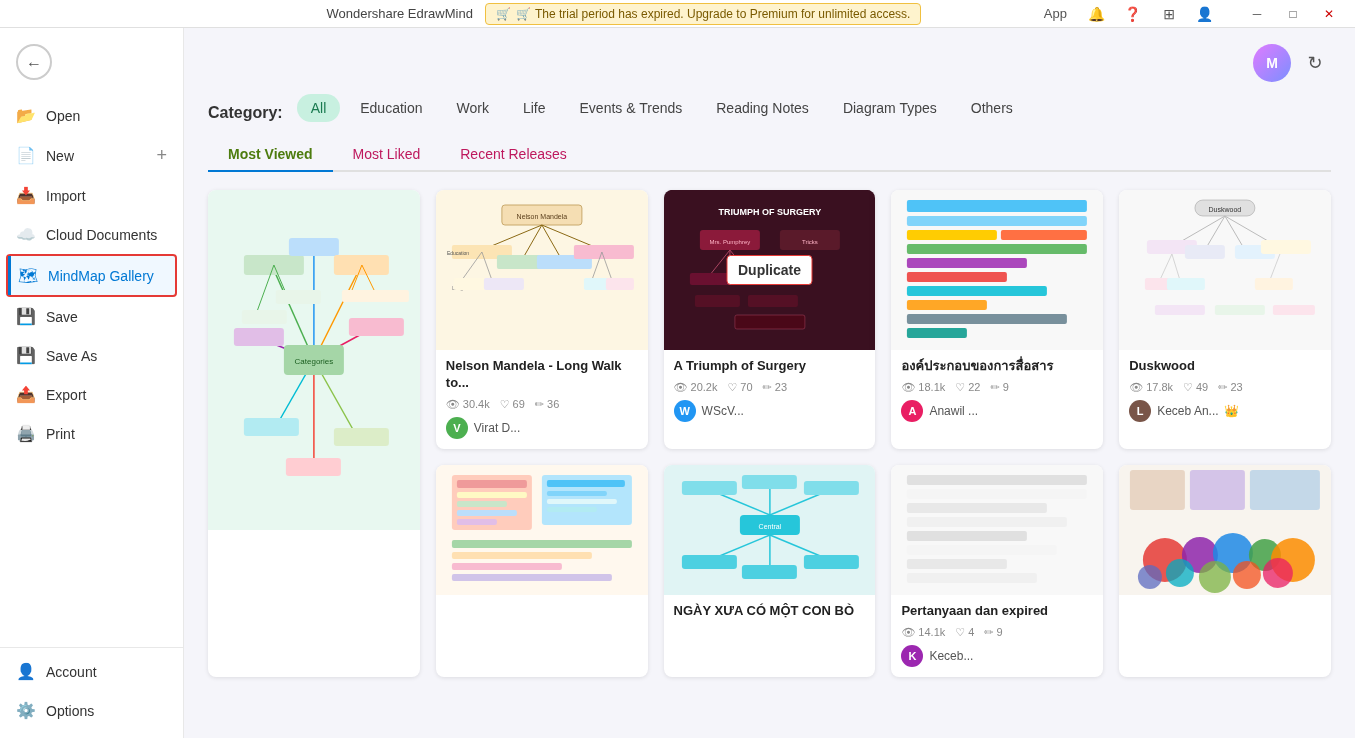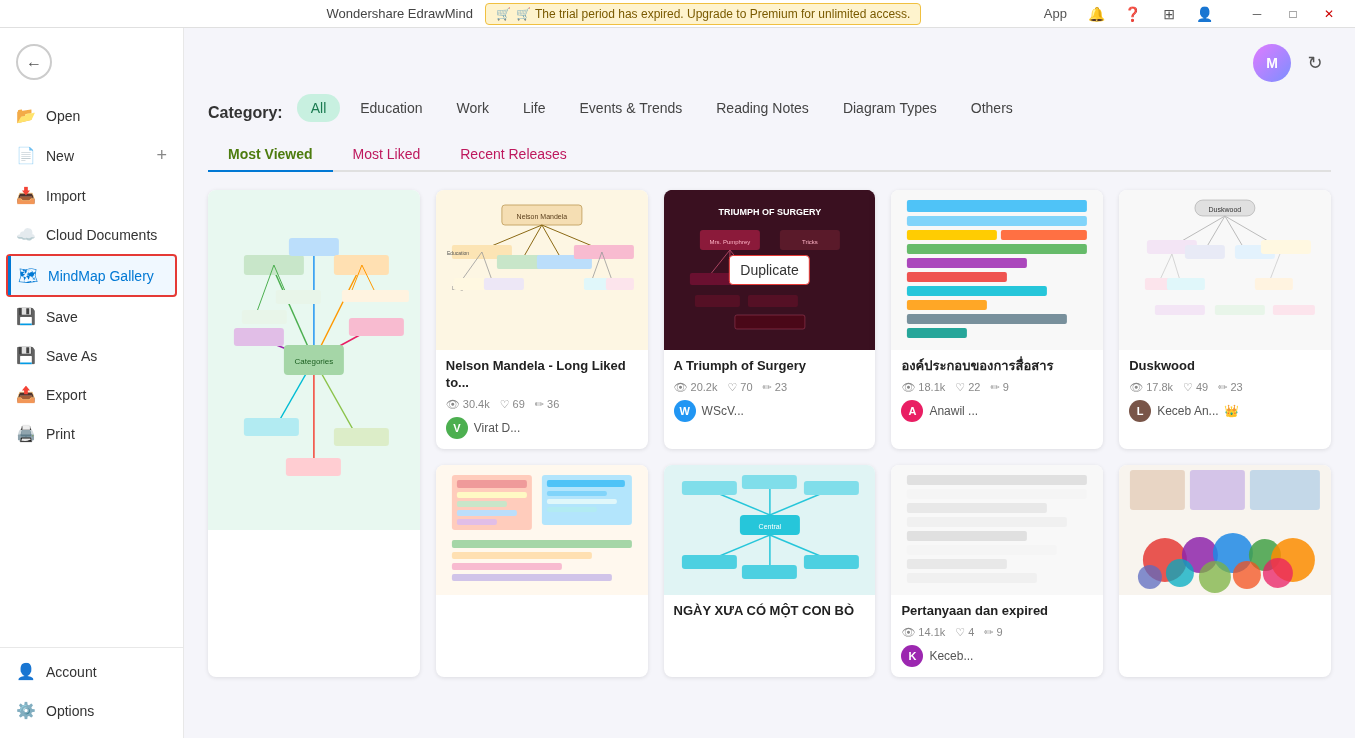--- a/index.html
+++ b/index.html
@@ -259,21 +259,21 @@
     .duplicate-overlay {
       position: absolute;
       top: 50%; left: 50%;
       transform: translate(-50%, -50%);
       background: white;
       border: 1.5px solid #e53935;
       border-radius: 4px;
       padding: 6px 10px;
       font-size: 14px;
       color: #333;
-      font-weight: 400;
+      font-weight: 700;
       z-index: 10;
       cursor: pointer;
     }
 
     
     .bg-light-green { background: #e8f8f0; }
     .bg-light-beige { background: #fdf6e3; }
     .bg-dark-red { background: #3a1020; }
     .bg-light-teal { background: #e0f4f4; }
     .bg-white-plain { background: #f8f8f8; }
@@ -453,21 +453,21 @@
             <line x1="40" y1="62" x2="50" y2="90" stroke="#999" stroke-width="0.8"></line>
             <line x1="160" y1="62" x2="150" y2="90" stroke="#999" stroke-width="0.8"></line>
             <line x1="160" y1="62" x2="170" y2="90" stroke="#999" stroke-width="0.8"></line>
             <rect x="12" y="88" width="40" height="12" rx="2" fill="#fff8e1"></rect>
             <rect x="42" y="88" width="40" height="12" rx="2" fill="#ede7f6"></rect>
             <rect x="142" y="88" width="38" height="12" rx="2" fill="#e0f7fa"></rect>
             <rect x="164" y="88" width="28" height="12" rx="2" fill="#fce4ec"></rect>
           </svg>
         </div>
         <div class="card-body">
-          <div class="card-title">Nelson Mandela - Long Liked to...</div>
+          <div class="card-title">Nelson Mandela - Long Walk to...</div>
           <div class="card-stats">
             <span class="card-stat">
                 <span>👁</span>
                 <span>30.4k</span>
               </span>
             <span class="card-stat">
                 <span>♡</span>
                 <span>69</span>
               </span>
             <span class="card-stat">

